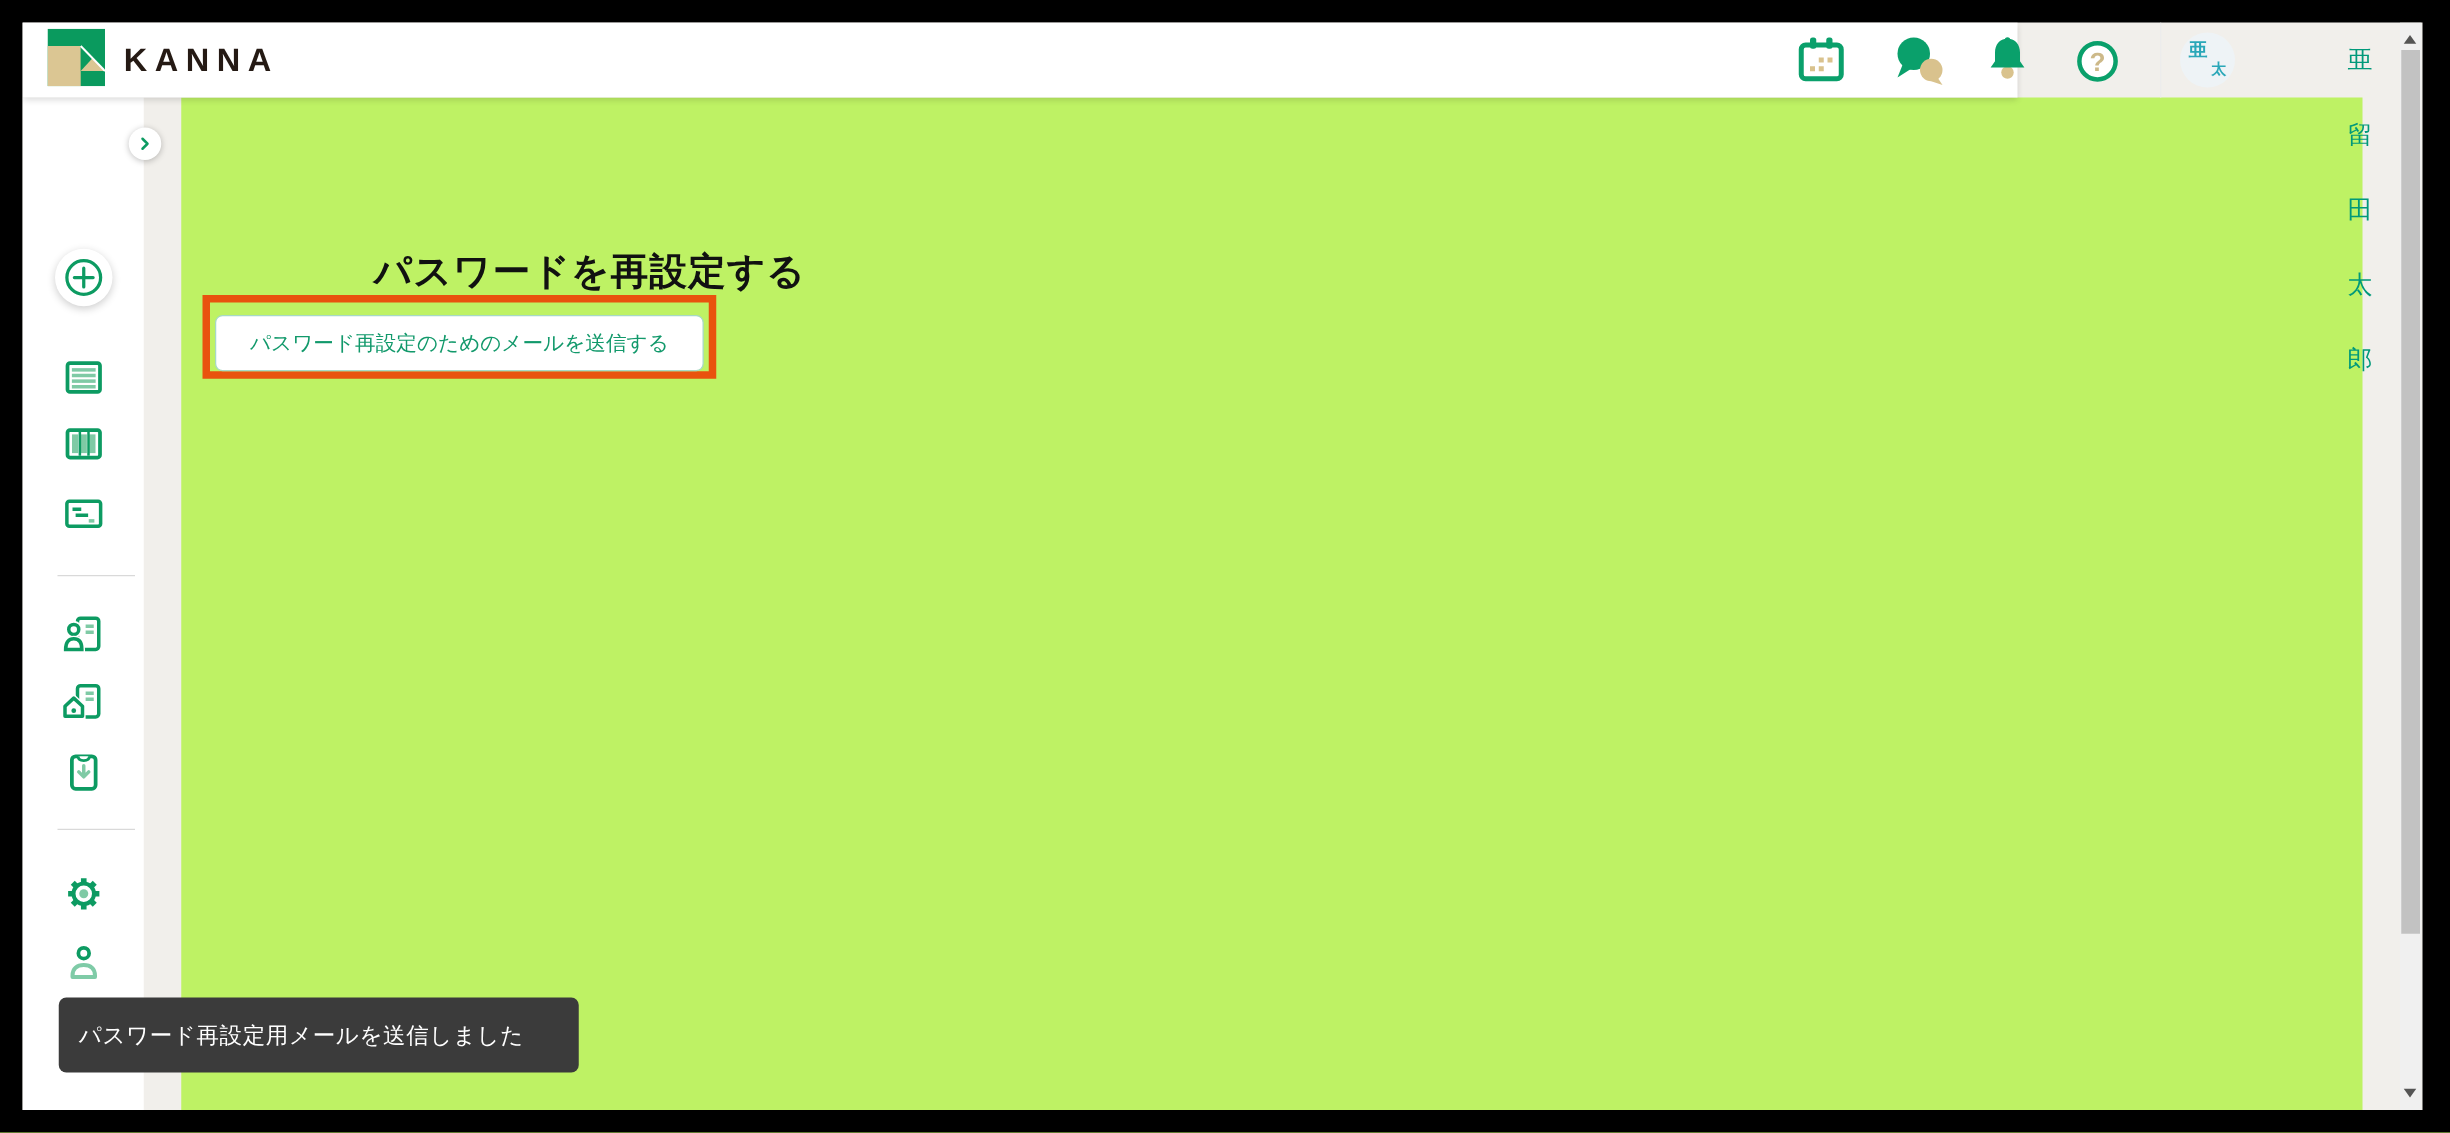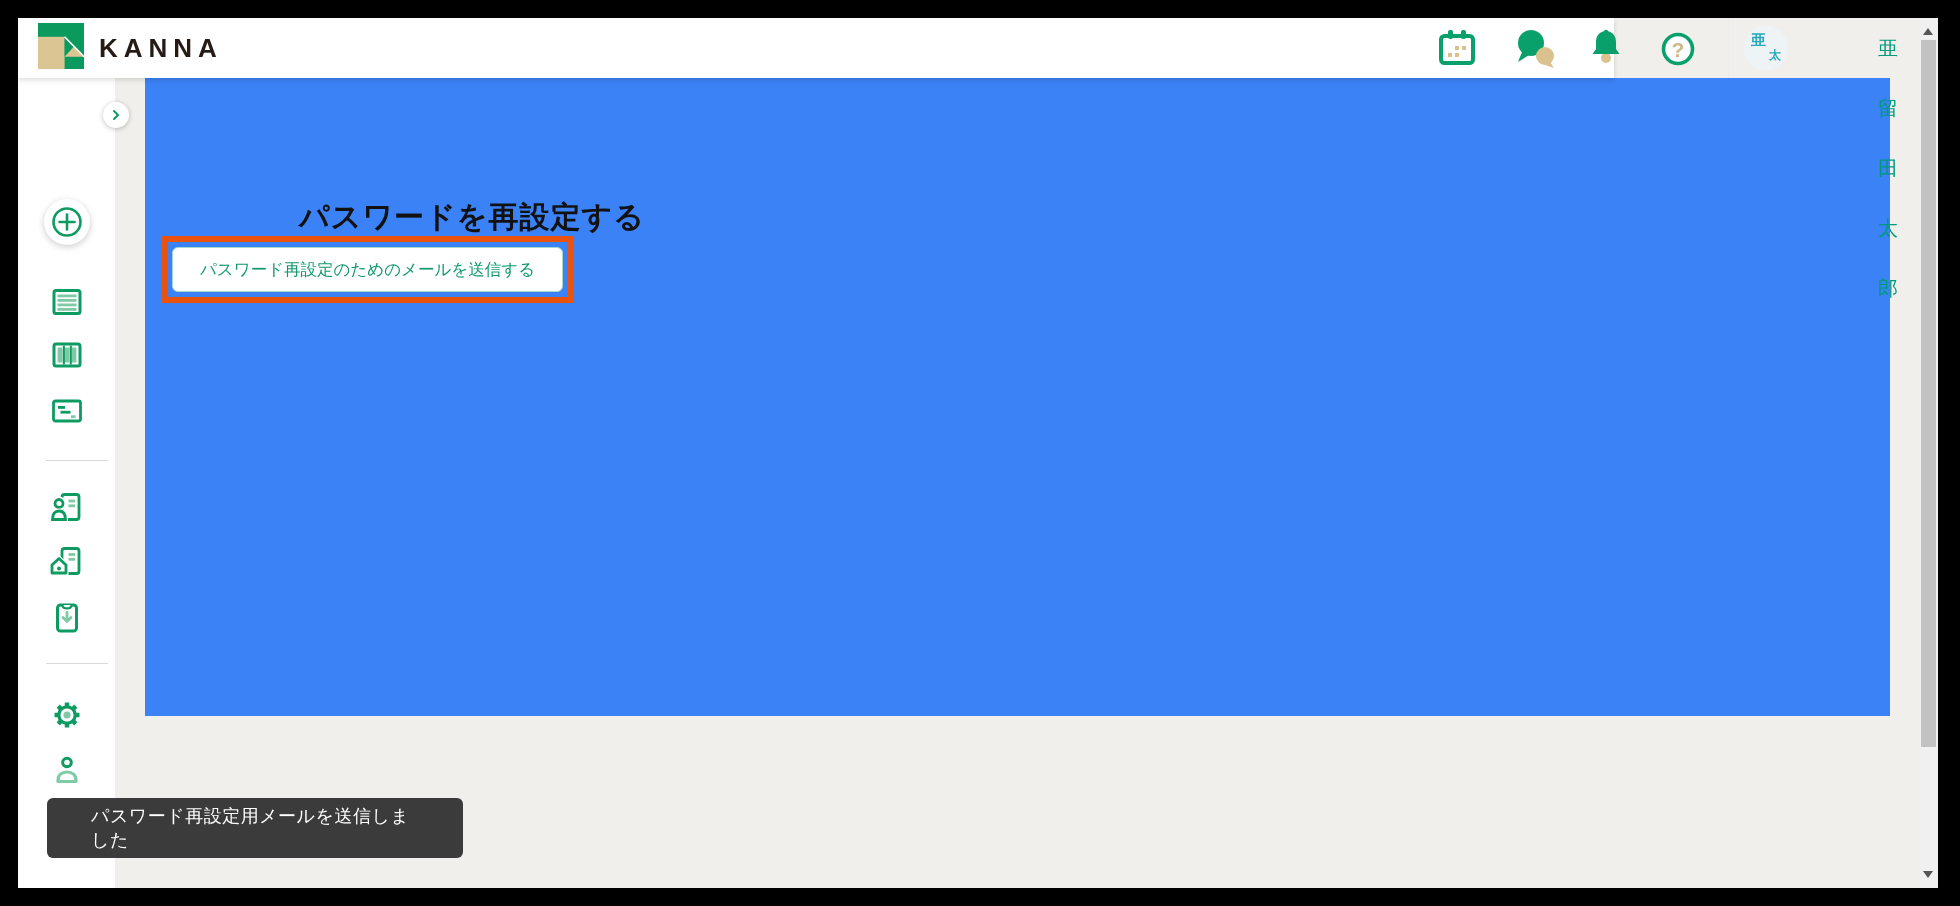--- a/index.html
+++ b/index.html
@@ -39,35 +39,35 @@
     width:46px; height:46px; border-radius:50%; background:#fff;
     box-shadow:0 2px 7px rgba(0,0,0,.2); display:flex; align-items:center; justify-content:center;
   }
   .side-divider { position:absolute; left:28px; width:62px; height:1px; background:#d9d9d9; }
   .chevron-btn {
     position:absolute; left:85px; top:84px; width:26px; height:26px; border-radius:50%;
     background:#fff; box-shadow:0 1px 5px rgba(0,0,0,.25); z-index:20;
     display:flex; align-items:center; justify-content:center; cursor:pointer;
   }
   
-  .content-card { position:absolute; left:127px; top:60px; width:1745px; height:638px; background:#3b82f6; }
+  .content-card { position:absolute; left:127px; top:60px; width:1745px; height:810px; background:#bef264; }
   .page-title { position:absolute; left:154px; top:119px; font-size:30px; font-weight:700; color:#111; letter-spacing:1px; }
   .highlight-box {
     position:absolute; left:144px; top:218px; width:411px; height:67px;
-    border:6px solid #e9530e; display:flex; align-items:center; justify-content:center;
+    border:6px solid #e9530e; display:flex; align-items:flex-end; justify-content:center;
   }
   .reset-btn {
     width:391px; height:45px; background:#fff; border:1px solid #a6d9c6; border-radius:6px;
     color:#12996b; font-size:16.5px; font-family:inherit; cursor:pointer;
   }
   
   .toast {
     position:absolute; left:29px; top:780px; width:416px; height:60px;
     background:#3b3b3b; border-radius:6px; z-index:40;
-    display:flex; align-items:center; padding:0 44px;
+    display:flex; align-items:center; padding:0 16px;
     color:#fff; font-size:18px; letter-spacing:.5px;
   }
   
   .scrollbar { position:absolute; left:1902px; top:0; width:17px; height:870px; background:#f0f0f0; z-index:35; }
   .scroll-thumb { position:absolute; left:1px; top:22px; width:15px; height:707px; background:#c2c2c2; cursor:pointer; }
   .scroll-arrow-up, .scroll-arrow-down { position:absolute; left:3px; width:0; height:0; cursor:pointer;
     border-left:5.5px solid transparent; border-right:5.5px solid transparent; }
   .scroll-arrow-up   { top:10px;  border-bottom:7px solid #555; }
   .scroll-arrow-down { top:853px; border-top:7px solid #555; }
 </style>

